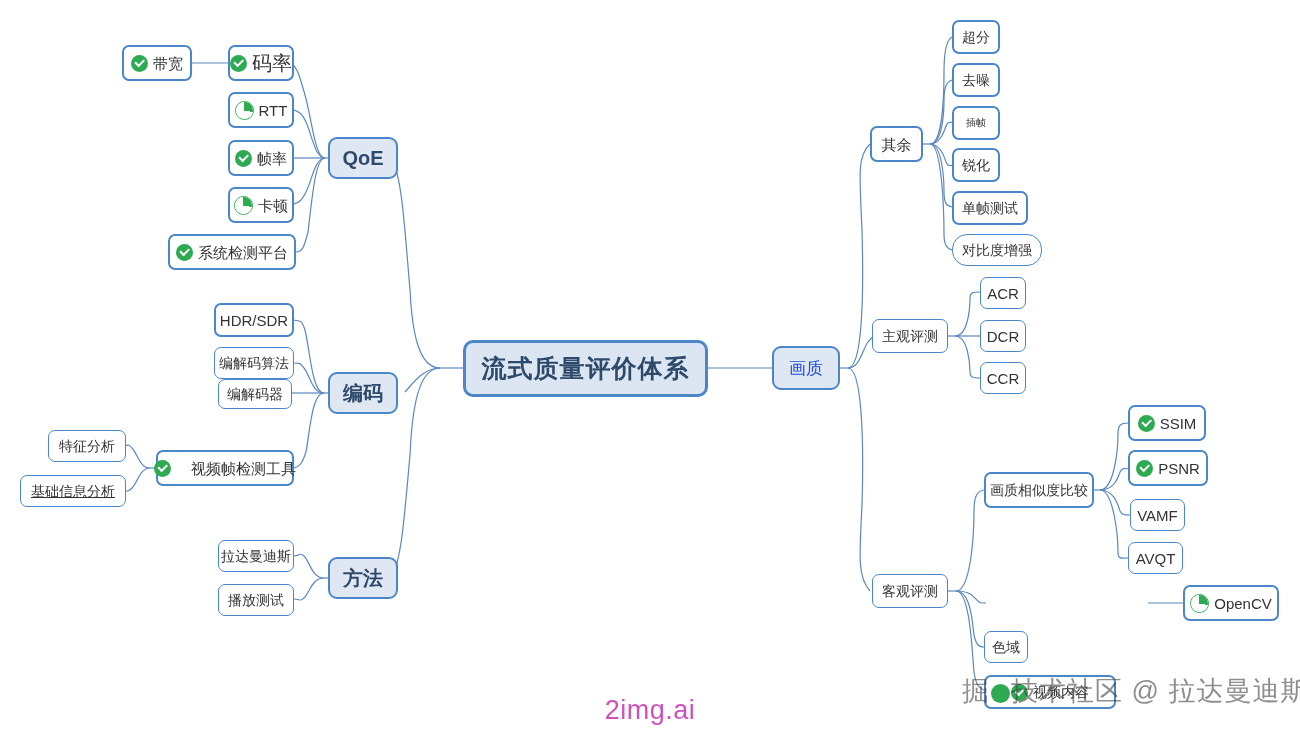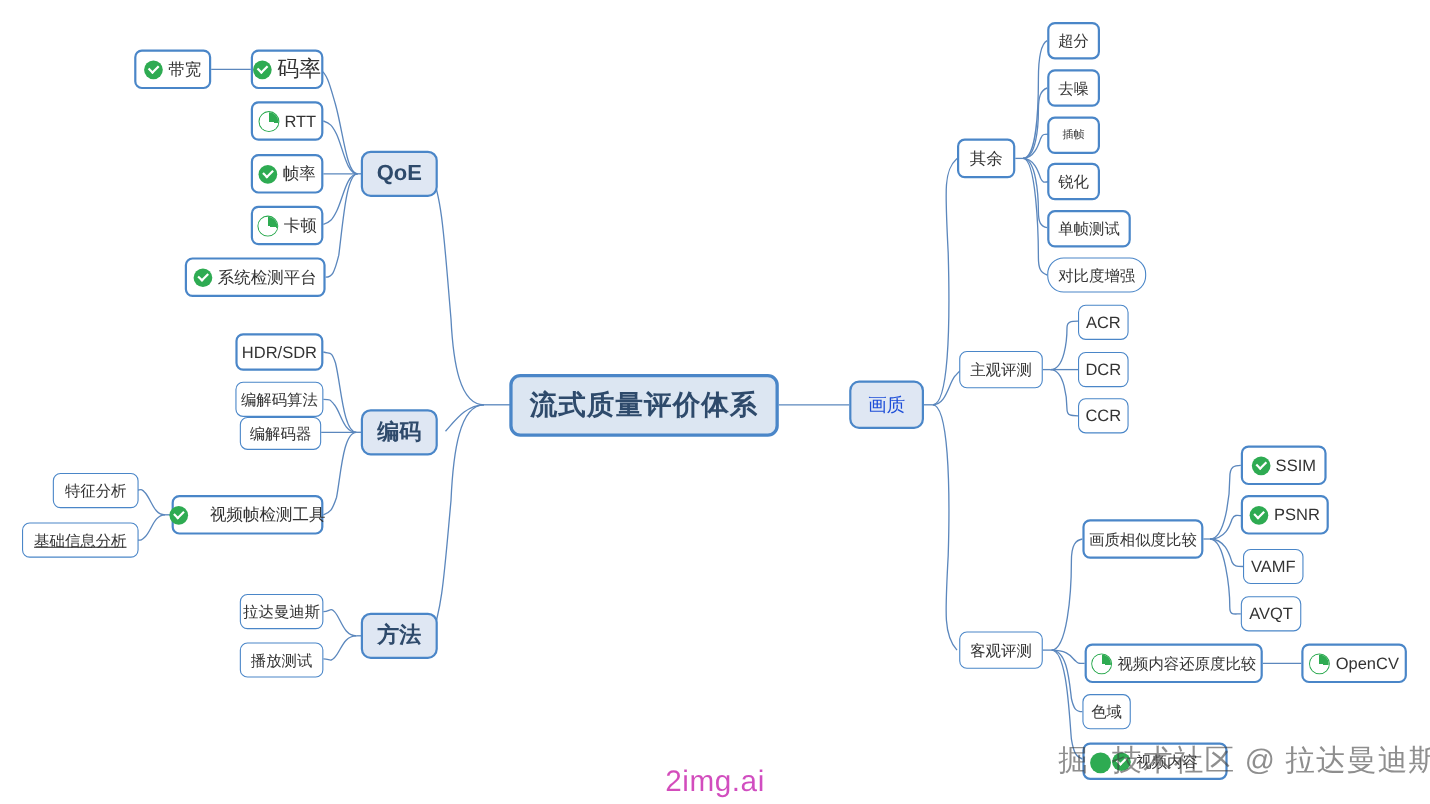--- a/index.html
+++ b/index.html
@@ -369,24 +369,20 @@
   </div>
 
   <div class="node lv1 thin" style="left:1130px; top:499px; width:55px; height:32px; font-size:15px;">
     <span class="label">VAMF</span>
   </div>
 
   <div class="node lv1 thin" style="left:1128px; top:542px; width:55px; height:32px; font-size:15px;">
     <span class="label">AVQT</span>
   </div>
 
-  <div class="node lv1" style="left:986px; top:585px; width:162px; height:36px; font-size:14px;">
-    <span class="ico pie"></span>
-    <span class="label">视频内容还原度比较</span>
-  </div>
 
   <div class="node lv1" style="left:1183px; top:585px; width:96px; height:36px; font-size:15px;">
     <span class="ico pie"></span>
     <span class="label">OpenCV</span>
   </div>
 
   <div class="node lv1 thin" style="left:984px; top:631px; width:44px; height:32px; font-size:14px;">
     <span class="label">色域</span>
   </div>
 

